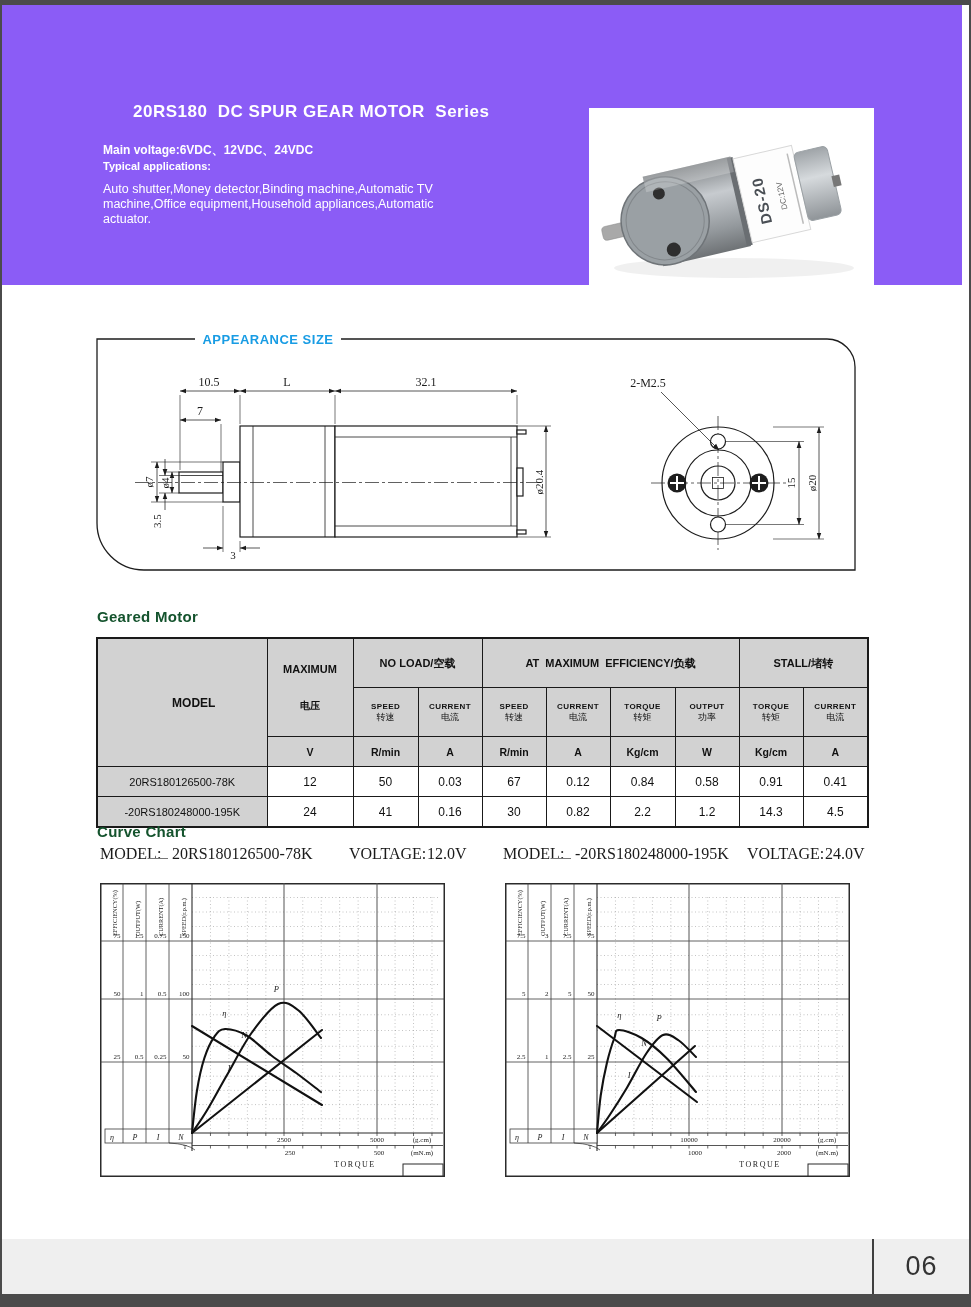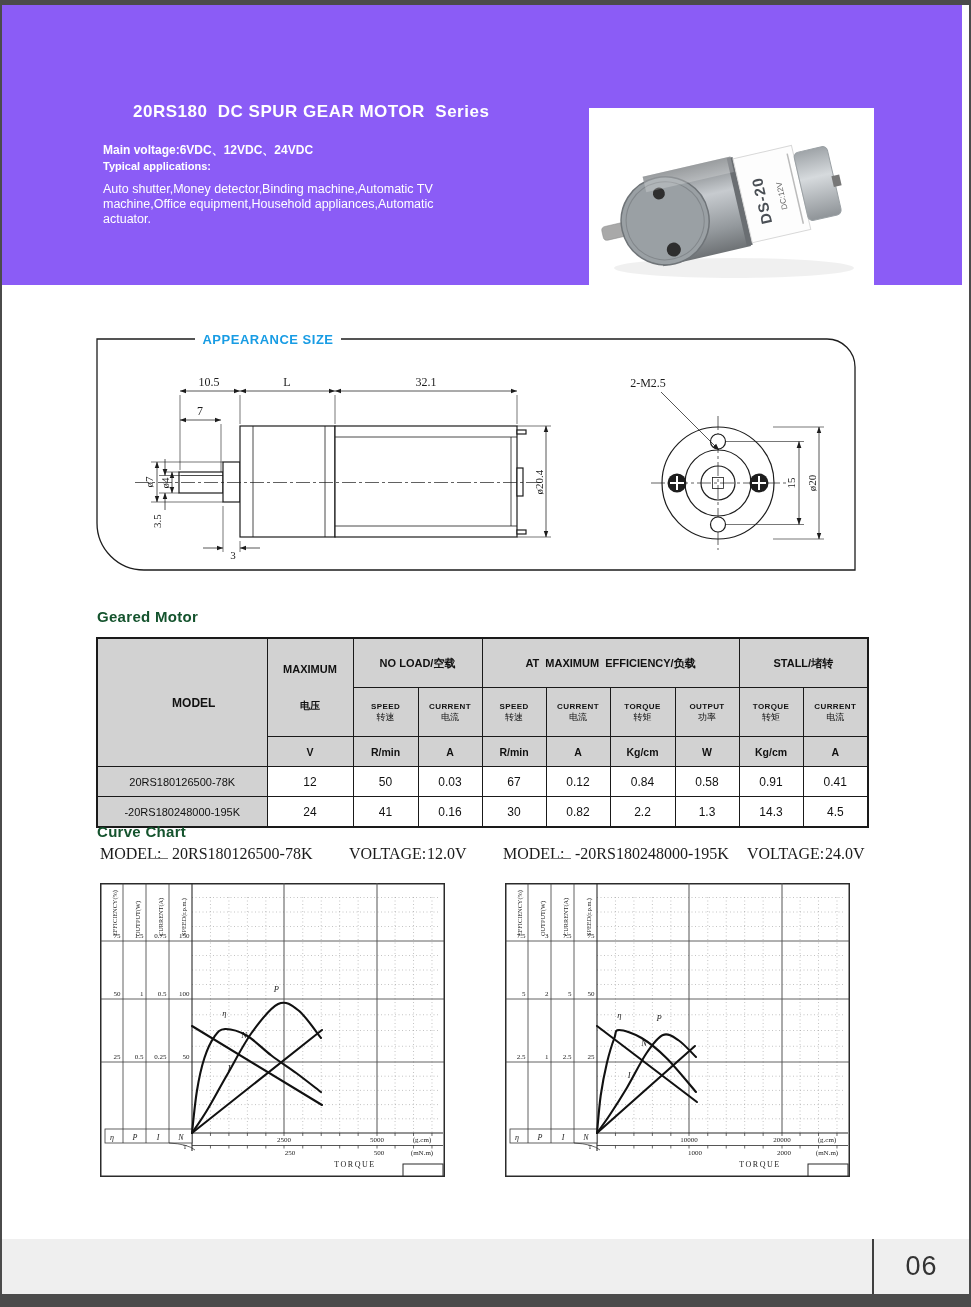--- a/index.html
+++ b/index.html
@@ -291,21 +291,21 @@
       <td>0.41</td>
     </tr>
     <tr class="dr">
       <td class="hd model-cell">-20RS180248000-195K</td>
       <td>24</td>
       <td>41</td>
       <td>0.16</td>
       <td>30</td>
       <td>0.82</td>
       <td>2.2</td>
-      <td>1.3</td>
+      <td>1.2</td>
       <td>14.3</td>
       <td>4.5</td>
     </tr>
   </tbody>
     </table>
 
   <div class="abs sect-hd" style="left:97px;top:808px;">Curve Chart</div>
 
   <span class="abs mline" style="left:100px;top:845px;">MODEL:</span>
   <span class="abs mdash" style="left:148px;top:848px;"></span>

